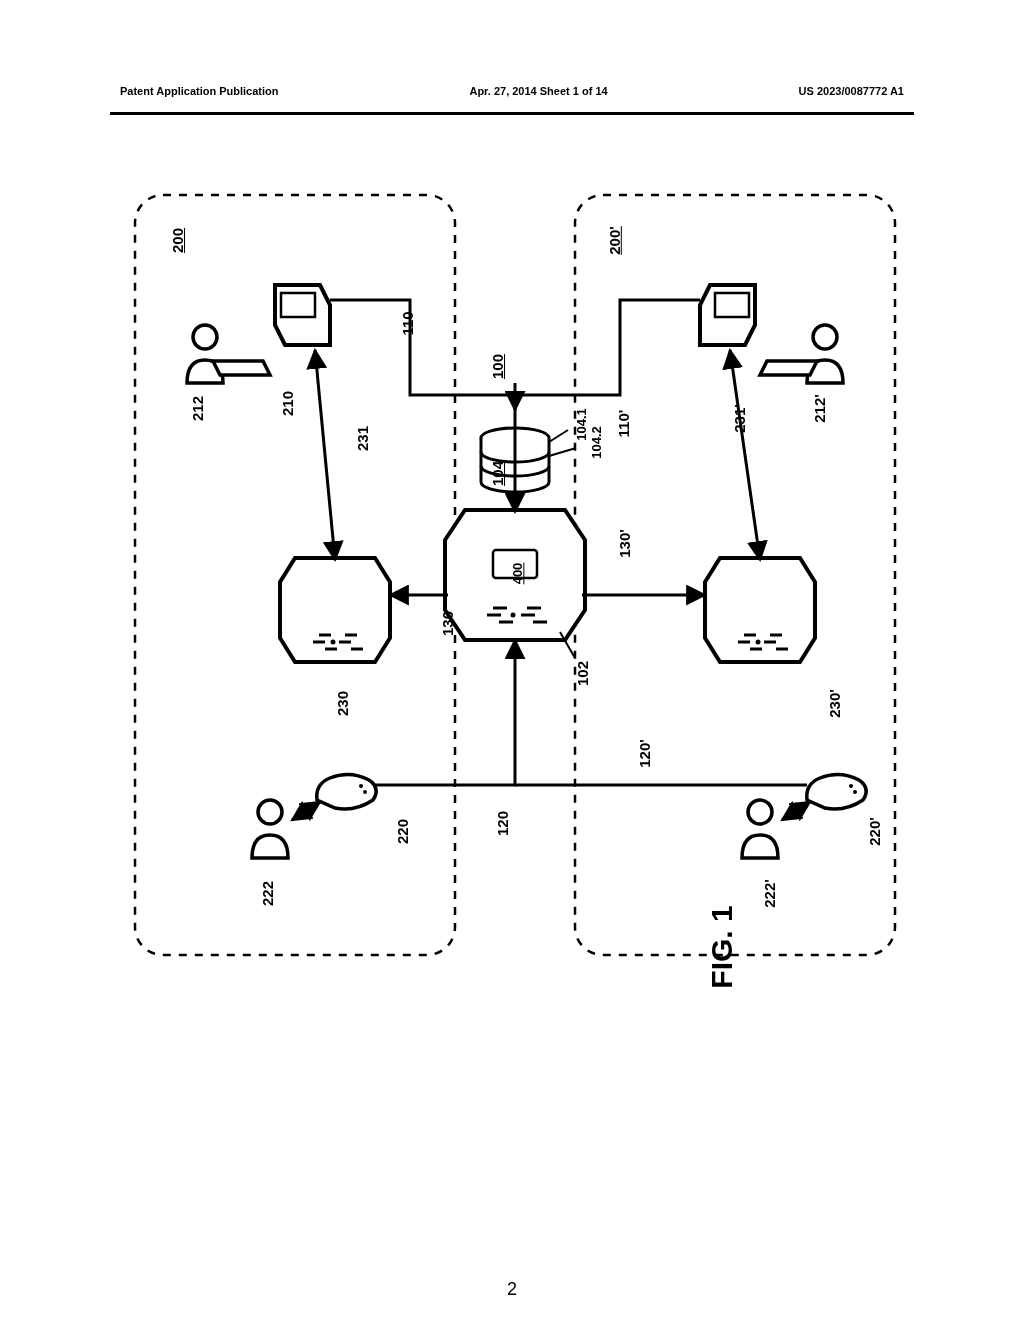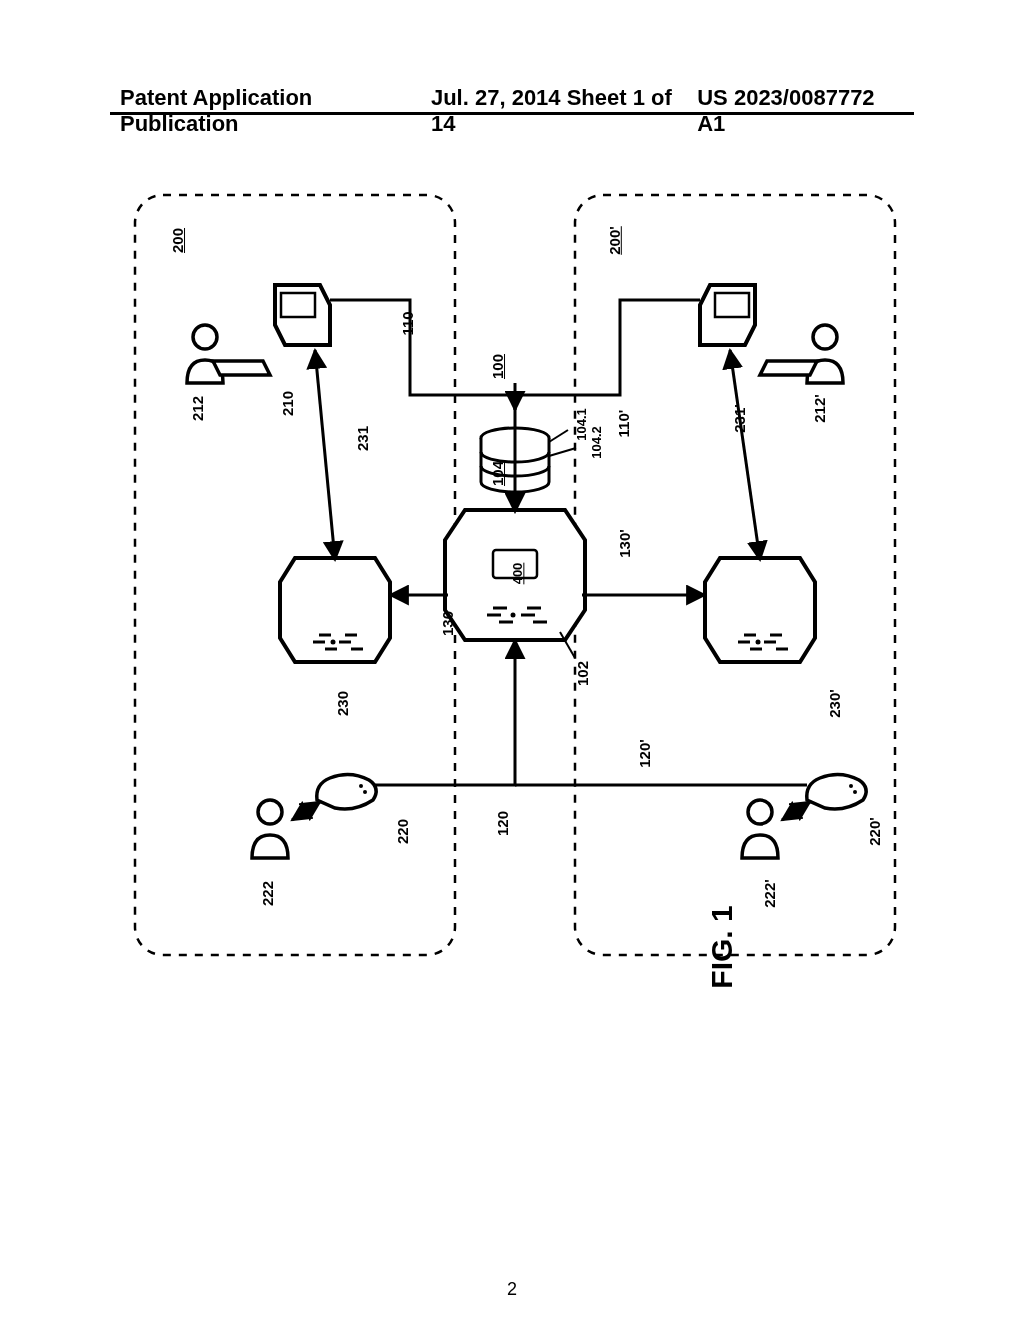--- a/index.html
+++ b/index.html
@@ -1,31 +1,31 @@
 <!DOCTYPE html>
 <html><head>
 <meta charset="utf-8">
 <style>
   html,body{margin:0;padding:0;background:#fff;}
   #page{width:1024px;height:1320px;position:relative;font-family:Arial,Helvetica,sans-serif;}
-  .hdr{position:absolute;top:85px;left:120px;right:120px;display:flex;justify-content:space-between;font-weight:bold;font-size:22px;}
+  .hdr{position:absolute;top:85px;left:120px;right:120px;display:flex;justify-content:space-between;font-weight:bold;font-size:11px;}
   .hdr-rule{position:absolute;top:112px;left:110px;right:110px;height:3px;background:#000;}
   .figlabel{position:absolute;font-weight:bold;font-size:30px;}
   .fignum{position:absolute;bottom:20px;left:0;right:0;text-align:center;font-size:18px;}
   svg{position:absolute;top:180px;left:120px;}
   .ref{font-size:15px;font-weight:bold;}
   .refu{text-decoration:underline;}
 </style>
 </head>
 <body>
 
 <div id="page">
   <div class="hdr">
     <span>Patent Application Publication</span>
-    <span>Jul. 27, 2014  Sheet 1 of 14</span>
+    <span>Apr. 27, 2014  Sheet 1 of 14</span>
     <span>US 2023/0087772 A1</span>
   </div>
   <div class="hdr-rule"></div>
 
   <svg width="790" height="840" viewBox="0 0 790 840">
     <defs>
       <marker id="arr" viewBox="0 0 10 10" refX="9" refY="5" markerWidth="7" markerHeight="7" orient="auto-start-reverse">
         <path d="M0,0 L10,5 L0,10 Z" fill="#000"></path>
       </marker>
     </defs>

